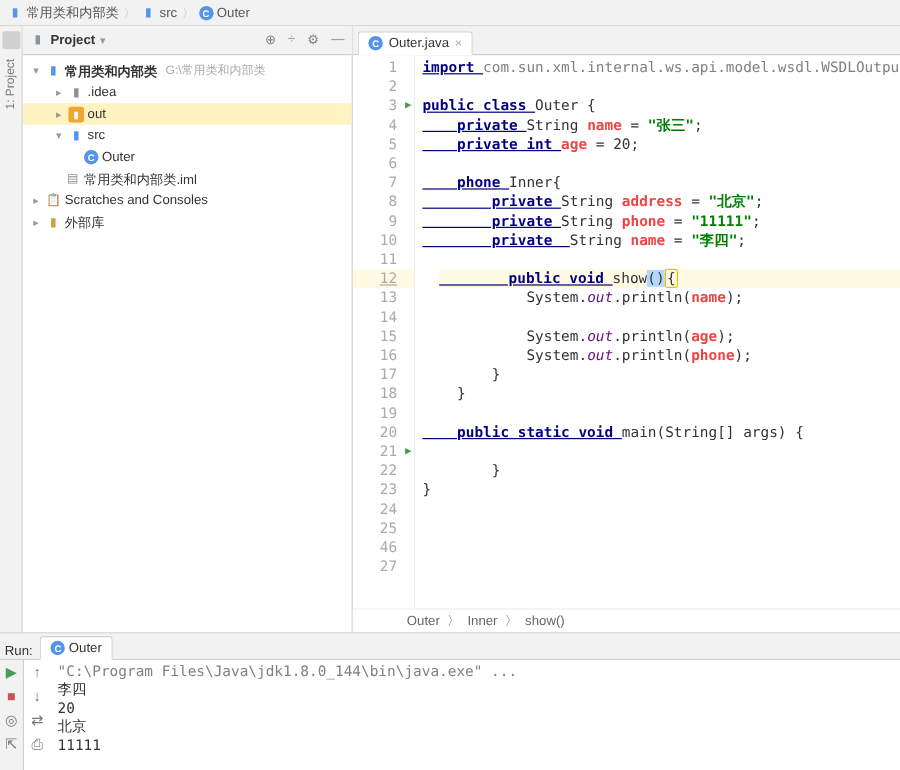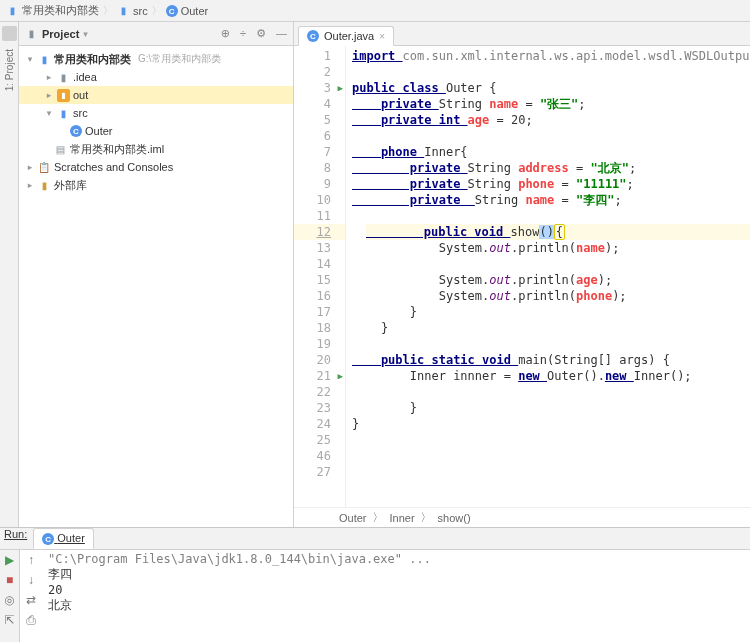--- a/index.html
+++ b/index.html
@@ -48,21 +48,21 @@
 .fld-i { color: #660e7a; font-style: italic; }
 .str { color: #008000; font-weight: bold; }
 .cmt { color: #808080; }
 .selbox { background: #b4d7ff; }
 .curly-sel { background: #fffae3; border: 1px solid #e0c800; border-radius: 2px; padding: 0 1px; }
 
 .editor-breadcrumb { height: 20px; border-top: 1px solid #eee; display: flex; align-items: center; padding-left: 45px; gap: 6px; font-size: 11px; color: #666; background: #fff; }
 
 
 .run-panel { border-top: 1px solid #c8c8c8; display: flex; flex-direction: column; height: 115px; }
-.run-header { display: flex; align-items: flex-start; height: 22px; background: #f2f2f2; border-bottom: 1px solid #d1d1d1; padding-left: 4px; gap: 6px; font-size: 11px; text-decoration: underline; }
+.run-header { display: flex; align-items: flex-end; height: 22px; background: #f2f2f2; border-bottom: 1px solid #d1d1d1; padding-left: 4px; gap: 6px; font-size: 11px; }
 .run-tab { background: #fff; border: 1px solid #d1d1d1; border-bottom-color: #fff; padding: 3px 8px; border-radius: 3px 3px 0 0; margin-bottom: -1px; }
 
 .run-body { flex: 1; display: flex; }
 .run-side { width: 20px; background: #f2f2f2; border-right: 1px solid #d1d1d1; display: flex; flex-direction: column; align-items: center; padding-top: 3px; gap: 6px; color: #777; }
 .run-side2 { width: 22px; display: flex; flex-direction: column; align-items: center; padding-top: 3px; gap: 6px; color: #777; }
 .console { flex: 1; padding: 2px 6px; font-family: Consolas, monospace; font-size: 12px; }
 .console .cmd { color: #808080; }
 
 
 .ico { display: inline-block; width: 13px; height: 13px; line-height: 13px; text-align: center; font-size: 10px; }
@@ -212,21 +212,20 @@
 <div class="codeline"></div>
 <div class="codeline hl"><span class="kw">        public void </span><span>show</span><span class="selbox">()</span><span class="curly-sel">{</span></div>
 <div class="codeline"><span>            System.</span><span class="fld-i">out</span><span>.println(</span><span class="fld">name</span><span>);</span></div>
 <div class="codeline"></div>
 <div class="codeline"><span>            System.</span><span class="fld-i">out</span><span>.println(</span><span class="fld">age</span><span>);</span></div>
 <div class="codeline"><span>            System.</span><span class="fld-i">out</span><span>.println(</span><span class="fld">phone</span><span>);</span></div>
 <div class="codeline"><span>        }</span></div>
 <div class="codeline"><span>    }</span></div>
 <div class="codeline"></div>
 <div class="codeline"><span class="kw">    public static void </span><span>main(String[] args) {</span></div>
-<div class="codeline"><span>        Inner innner = </span><span class="kw">new </span><span>Outer().</span><span class="kw">new </span><span>Inner();</span></div>
 <div class="codeline"></div>
 <div class="codeline"><span>        }</span></div>
 <div class="codeline"><span>}</span></div>
 <div class="codeline"></div>
       </div>
     </div>
     <div class="editor-breadcrumb">
       <span>Outer</span>
       <span>〉</span>
       <span>Inner</span>
@@ -255,15 +254,16 @@
       <span>↑</span>
       <span>↓</span>
       <span>⇄</span>
       <span>⎙</span>
     </div>
     <div class="console">
       <div class="cmd">"C:\Program Files\Java\jdk1.8.0_144\bin\java.exe" ...</div>
       <div>李四</div>
       <div>20</div>
       <div>北京</div>
+      <div>11111</div>
     </div>
   </div>
 </div>
 
 </body></html>

